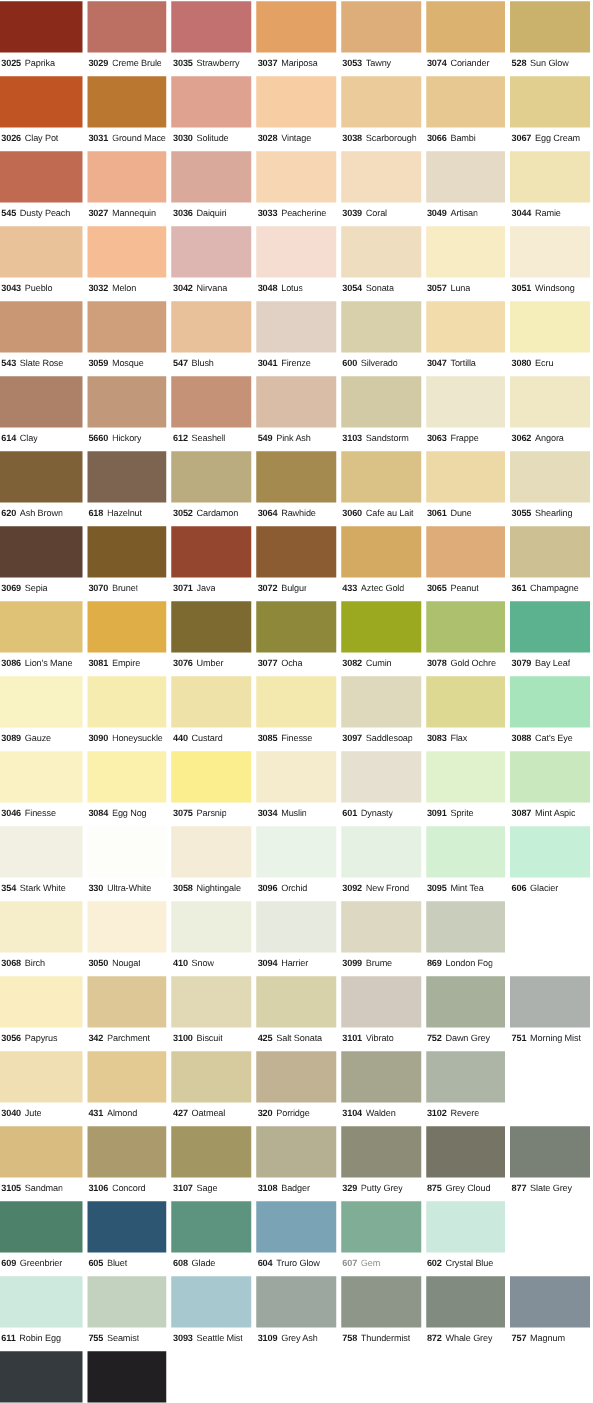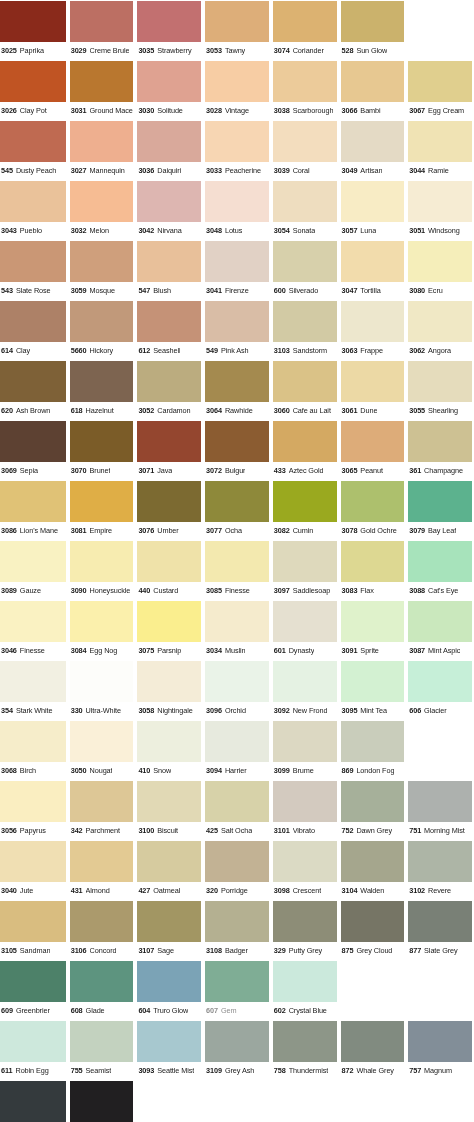--- a/index.html
+++ b/index.html
@@ -99,20 +99,27 @@
         </div>
       </div>
       <div class="swatch-cell">
         <div class="chip" title="Strawberry" style="background: rgb(194, 112, 112);"></div>
         <div class="chip-label">
           <span class="chip-code">3035</span>
           <span class="chip-name">Strawberry</span>
         </div>
       </div>
       <div class="swatch-cell">
+        <div class="chip" title="Mariposa" style="background: rgb(227, 161, 99);"></div>
+        <div class="chip-label">
+          <span class="chip-code">3037</span>
+          <span class="chip-name">Mariposa</span>
+        </div>
+      </div>
+      <div class="swatch-cell">
         <div class="chip" title="Tawny" style="background: rgb(221, 174, 121);"></div>
         <div class="chip-label">
           <span class="chip-code">3053</span>
           <span class="chip-name">Tawny</span>
         </div>
       </div>
       <div class="swatch-cell">
         <div class="chip" title="Coriander" style="background: rgb(220, 178, 113);"></div>
         <div class="chip-label">
           <span class="chip-code">3074</span>
@@ -751,21 +758,21 @@
         <div class="chip" title="Biscuit" style="background: rgb(225, 217, 181);"></div>
         <div class="chip-label">
           <span class="chip-code">3100</span>
           <span class="chip-name">Biscuit</span>
         </div>
       </div>
       <div class="swatch-cell">
         <div class="chip" title="Salt White" style="background: rgb(215, 210, 169);"></div>
         <div class="chip-label">
           <span class="chip-code">425</span>
-          <span class="chip-name">Salt Ocha</span>
+          <span class="chip-name">Salt Sonata</span>
         </div>
       </div>
       <div class="swatch-cell">
         <div class="chip" title="Vibrato" style="background: rgb(211, 202, 191);"></div>
         <div class="chip-label">
           <span class="chip-code">3101</span>
           <span class="chip-name">Vibrato</span>
         </div>
       </div>
       <div class="swatch-cell">
@@ -806,27 +813,20 @@
         </div>
       </div>
       <div class="swatch-cell">
         <div class="chip" title="Porridge" style="background: rgb(194, 178, 148);"></div>
         <div class="chip-label">
           <span class="chip-code">320</span>
           <span class="chip-name">Porridge</span>
         </div>
       </div>
       <div class="swatch-cell">
-        <div class="chip" title="Crescent" style="background: rgb(219, 218, 196);"></div>
-        <div class="chip-label">
-          <span class="chip-code">3098</span>
-          <span class="chip-name">Crescent</span>
-        </div>
-      </div>
-      <div class="swatch-cell">
         <div class="chip" title="Walden" style="background: rgb(165, 166, 141);"></div>
         <div class="chip-label">
           <span class="chip-code">3104</span>
           <span class="chip-name">Walden</span>
         </div>
       </div>
       <div class="swatch-cell">
         <div class="chip" title="Revere" style="background: rgb(173, 181, 166);"></div>
         <div class="chip-label">
           <span class="chip-code">3102</span>
@@ -884,20 +884,27 @@
           <span class="chip-name">Slate Grey</span>
         </div>
       </div>
     </div>
     <div class="swatch-row">
       <div class="swatch-cell">
         <div class="chip" title="Greenbrier" style="background: rgb(77, 129, 105);"></div>
         <div class="chip-label">
           <span class="chip-code">609</span>
           <span class="chip-name">Greenbrier</span>
+        </div>
+      </div>
+      <div class="swatch-cell">
+        <div class="chip" title="Bluet" style="background: rgb(45, 86, 114);"></div>
+        <div class="chip-label">
+          <span class="chip-code">605</span>
+          <span class="chip-name">Bluet</span>
         </div>
       </div>
       <div class="swatch-cell">
         <div class="chip" title="Glade" style="background: rgb(93, 148, 127);"></div>
         <div class="chip-label">
           <span class="chip-code">608</span>
           <span class="chip-name">Glade</span>
         </div>
       </div>
       <div class="swatch-cell">

